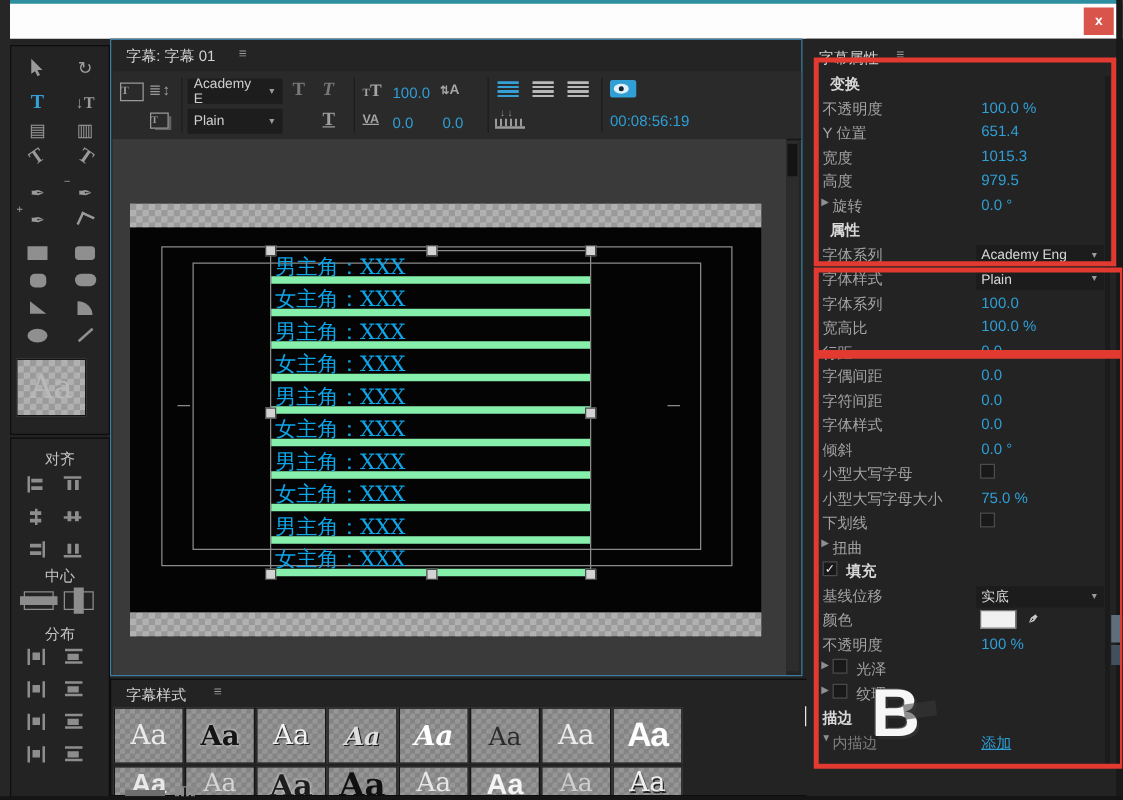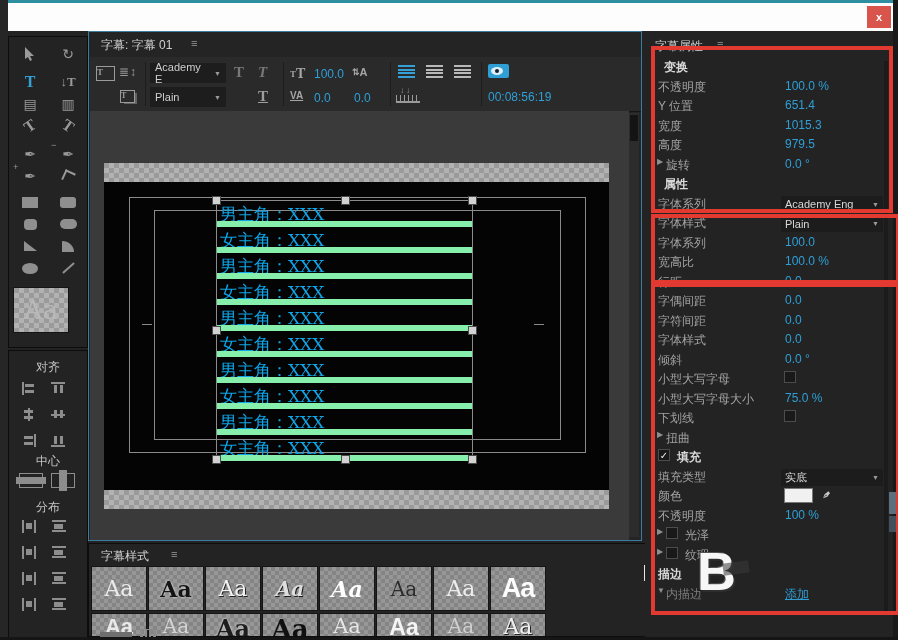--- a/index.html
+++ b/index.html
@@ -499,21 +499,21 @@
       <div class="prow">
           <span class="ptri">▶</span>
           <span class="plab ind">扭曲</span>
         </div>
 
       <div class="prow">
           <span class="pcheck inline" style="margin-left:13px">✓</span>
           <span class="phd" style="padding-left:7px">填充</span>
         </div>
       <div class="prow">
-          <span class="plab">填充类型</span>
+          <span class="plab">基线位移</span>
           <span class="pdrop">
             <span>实底</span>
             <span class="dda">▼</span>
           </span>
         </div>
       <div class="prow">
           <span class="plab">颜色</span>
           <span class="cswatch"></span>
           <span class="eyedrop">✒</span>
         </div>

